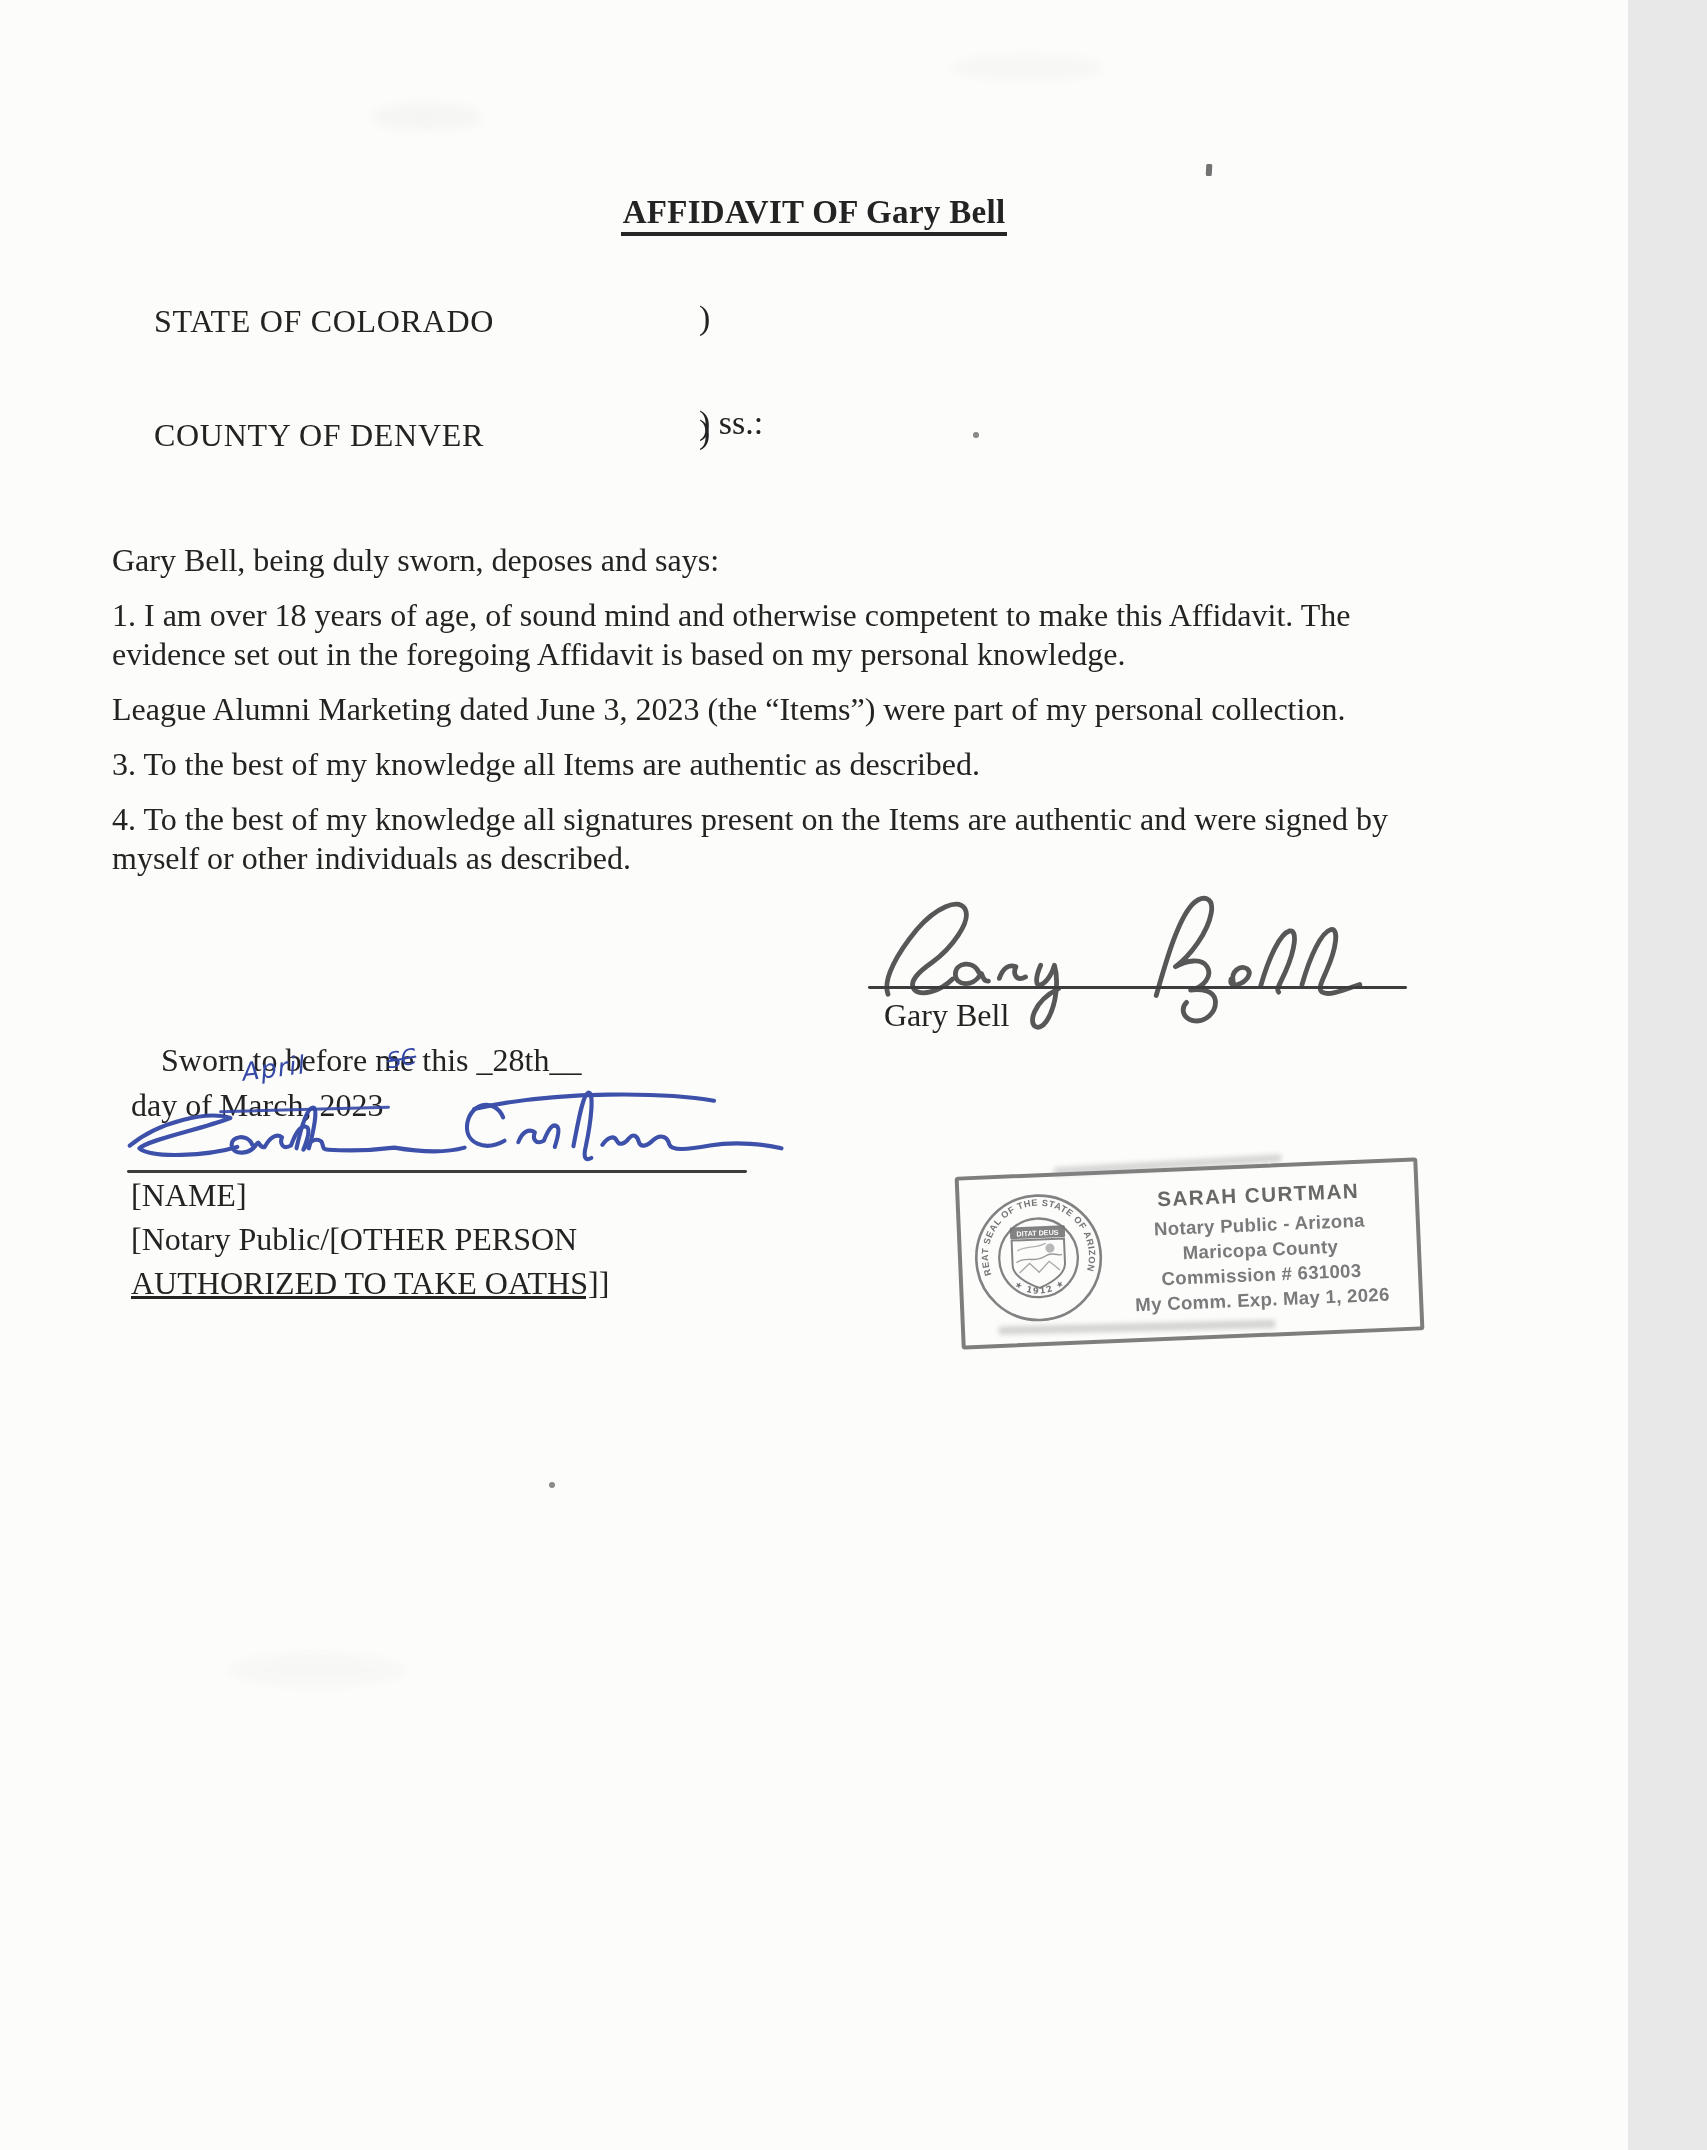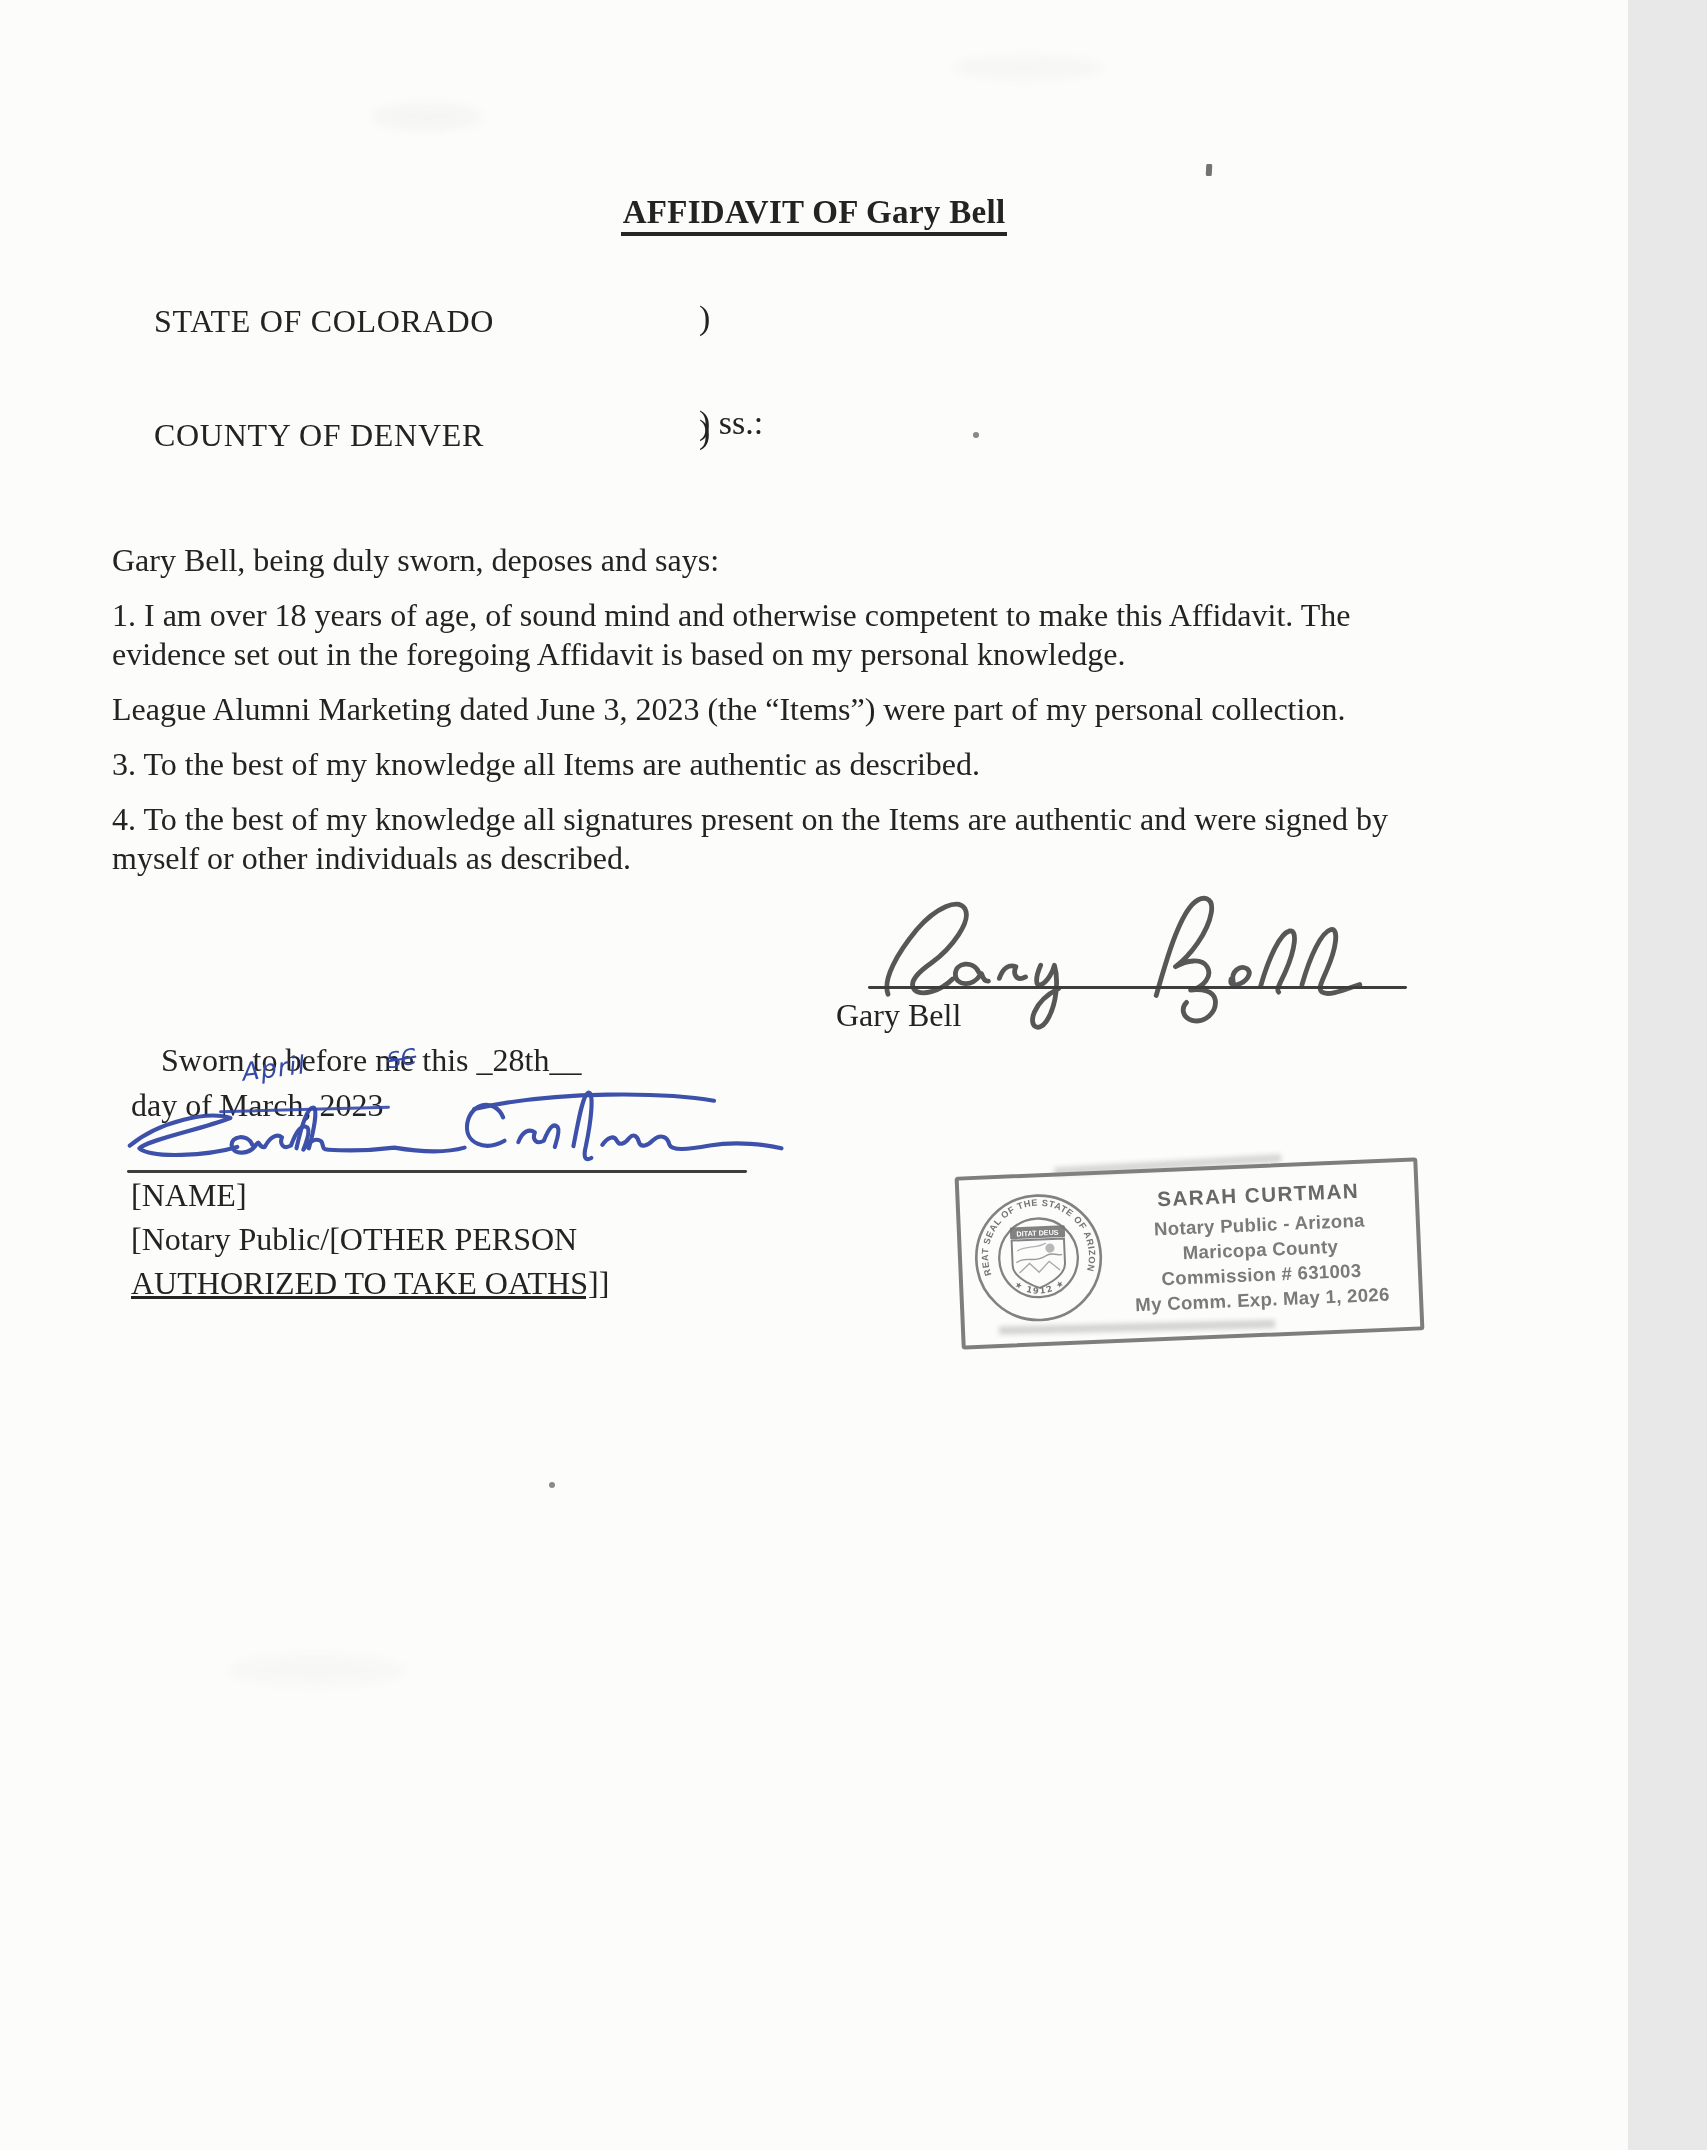--- a/index.html
+++ b/index.html
@@ -121,21 +121,21 @@
       <path d="M 162,118 C 154,100 128,104 128,121 C 128,138 154,140 164,122 C 168,114 165,132 176,131"></path>
       <path d="M 192,127 C 197,112 206,106 216,110 C 211,121 217,132 230,125"></path>
       <path d="M 252,108 C 245,124 243,140 253,136 C 263,131 270,116 272,108 C 278,128 276,166 260,190 C 249,206 234,197 243,176 C 249,162 262,150 278,142"></path>
       <path d="M 420,152 C 436,96 452,42 472,20 C 488,4 504,9 500,32 C 495,60 470,94 448,110 C 464,101 486,97 494,110 C 502,123 490,140 470,144 C 486,142 504,145 506,159 C 508,177 490,193 472,188 C 458,184 456,170 464,162"></path>
       <path d="M 532,132 C 528,117 542,107 552,113 C 560,119 552,132 538,136 C 530,138 527,134 529,128"></path>
       <path d="M 572,138 C 584,96 600,62 614,58 C 626,56 622,85 608,117 C 600,135 594,143 598,147"></path>
       <path d="M 632,136 C 644,94 660,60 674,56 C 686,54 682,83 668,115 C 660,133 655,143 661,147 C 670,153 690,145 716,136"></path>
     </g>
   </svg>
   <div class="rule" style="left:868px;top:986px;width:539px;height:3.4px;"></div>
-  <div class="abs printed-name" style="left:836px;top:997px;">Gary Bell</div>
+  <div class="abs printed-name" style="left:884px;top:997px;">Gary Bell</div>
 
   <div class="abs jurat-line" style="left:121px;top:1042px;margin-left:40px;">Sworn to before me this _28th__</div>
   <div class="abs jurat-line" style="left:131px;top:1087px;"><span>day of </span><span>March</span><span>, 2023</span></div>
 
   <div class="hand hand-april" style="left:242px;top:1054px;">April</div>
   <div class="hand hand-sc" style="left:387px;top:1046px;">SC</div>
   <div class="ink-strike" style="left:219px;top:1108px;width:171px;transform:rotate(-1.5deg);"></div>
 
   <svg class="sig-svg" style="left:116px;top:1080px;" width="682" height="107" viewBox="0 0 990 155">
     <g fill="none" stroke="#3448a6" stroke-width="6" stroke-linecap="round" stroke-linejoin="round" opacity="0.95">

